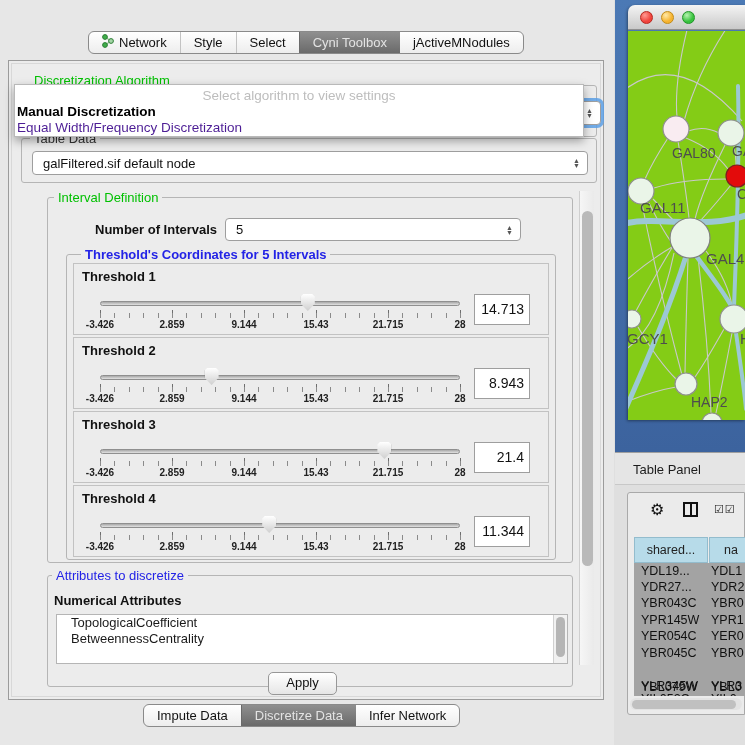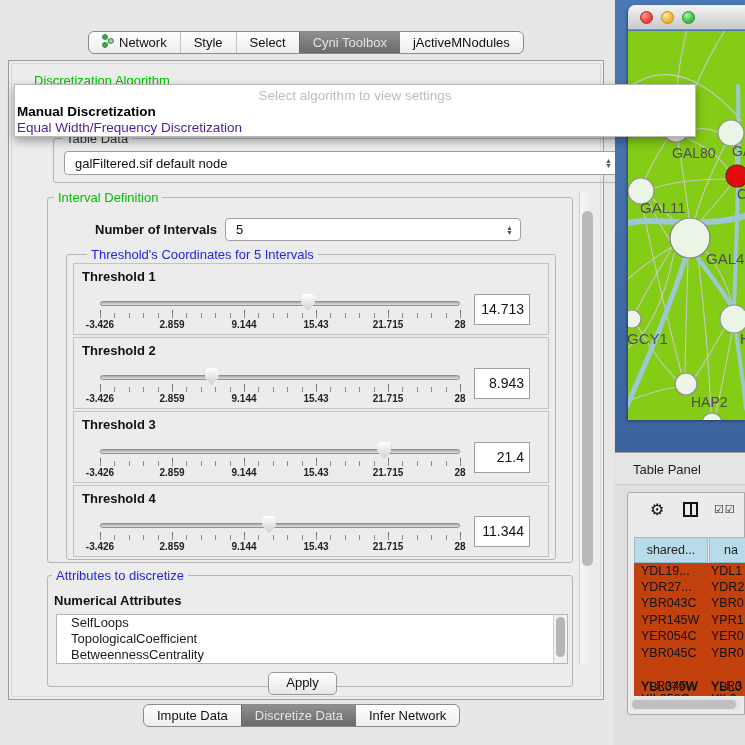--- a/index.html
+++ b/index.html
@@ -40,21 +40,21 @@
   .gt-dark  { color:#333; }
 
   .combo { position:absolute; background:#fff; border:1px solid #9e9e9e; border-radius:4px;
     font-size:13px; color:#111; display:flex; align-items:center; padding-left:10px; }
   .stepper { position:absolute; right:7px; top:50%; transform:translateY(-50%);
     display:flex; flex-direction:column; line-height:5px; color:#555; font-size:7px; }
 
   
   #algo-combo-hidden { left:22px; top:40px; width:570px; height:24px;
     box-shadow:0 0 0 3px rgba(92,160,230,.85); z-index:3; }
-  #algo-popup { position:absolute; left:5px; top:23px; width:682px; height:53px; background:#fff;
+  #algo-popup { position:absolute; left:5px; top:23px; width:570px; height:53px; background:#fff;
     border:1px solid #b9b9b9; box-shadow:0 4px 9px rgba(0,0,0,.35); z-index:10; font-size:13.5px; }
   #algo-popup .hint { position:absolute; left:0; right:0; top:3px; text-align:center; color:#bdbdbd; }
   #algo-popup .opt1 { position:absolute; left:2px; top:19px; font-weight:bold; color:#000; }
   #algo-popup .opt2 { position:absolute; left:2px; top:35px; color:#4c1d95; }
 
   
   .sb-v { background:linear-gradient(to right,#f6f6f6,#eaeaea); border-left:1px solid #cfcfcf; }
   .sb-thumb-v { position:absolute; left:2px; width:11px; border-radius:6px; background:#b9b9b9; }
 
   
@@ -111,21 +111,21 @@
   #tb-toolbar { position:absolute; left:0; top:0; width:118px; height:36px; }
   #gear { position:absolute; left:22px; top:7px; font-size:16px; color:#111; }
   #cols-ico { position:absolute; left:55px; top:9px; width:15px; height:15px; border:2px solid #111; }
   #cols-ico::after { content:""; position:absolute; left:5px; top:0; bottom:0; width:2px; background:#111; }
   #checks { position:absolute; left:86px; top:10px; font-size:11px; letter-spacing:1px; color:#111; }
   .hdr-cell { position:absolute; top:44px; height:26px; background:#b7dbe9;
     border:1px solid #93bccd; font-size:12.5px; color:#222; display:flex;
     align-items:center; justify-content:center; overflow:hidden; }
   #hdr-1 { left:6px; width:74px; }
   #hdr-2 { left:81px; width:60px; justify-content:flex-start; padding-left:14px; }
-  #tb-rows { position:absolute; left:6px; top:70px; width:112px; height:133px; background:#c2410c; overflow:hidden; }
+  #tb-rows { position:absolute; left:6px; top:70px; width:112px; height:133px; background:#a3a3a3; overflow:hidden; }
   .tr { position:absolute; left:0; width:112px; height:16.4px; font-size:12.5px; color:#111; }
   .tr .c1 { position:absolute; left:7px; }
   .tr .c2 { position:absolute; left:77px; }
   #tb-hscroll { position:absolute; left:2px; top:205px; width:112px; height:12px; background:#e3e3e3; border-radius:6px; }
   #tb-hscroll .th { position:absolute; left:2px; top:1.5px; width:104px; height:9px; border-radius:5px; background:#c0c0c0; }
 
   svg text { font-family:"Liberation Sans", sans-serif; }
 </style>
 </head>
 <body>
@@ -169,21 +169,21 @@
     <div class="combo" id="algo-combo-hidden">
       <span class="stepper">▲<br>▼</span>
     </div>
 
     <div id="algo-popup">
       <div class="hint">Select algorithm to view settings</div>
       <div class="opt1">Manual Discretization</div>
       <div class="opt2">Equal Width/Frequency Discretization</div>
     </div>
 
-    <div class="groupbox" style="left:12px; top:77px; width:576px; height:45px;margin-left:32px;">
+    <div class="groupbox" style="left:12px; top:77px; width:576px; height:45px;">
       <span class="gb-title gt-dark">Table Data</span>
       <div class="combo" style="left:10px; top:12px; width:556px; height:24px;">
         <span>galFiltered.sif default node</span>
         <span class="stepper">▲<br>▼</span>
       </div>
     </div>
 
     <div class="sb-v abs" style="left:570px; top:130px; width:15px; height:474px;">
       <div class="sb-thumb-v" style="top:20px; height:355px;"></div>
     </div>
@@ -191,21 +191,21 @@
     <div class="groupbox" style="left:38px; top:136px; width:526px; height:366px;">
       <span class="gb-title gt-green" style="left:6px;">Interval Definition</span>
 
       <span class="abs" style="left:47px; top:24px; font-weight:bold; font-size:13px; color:#111;">Number of Intervals</span>
       <div class="combo" style="left:177px; top:20px; width:296px; height:23px;">
         <span>5</span>
         <span class="stepper">▲<br>▼</span>
       </div>
 
       <div class="groupbox" style="left:18px; top:56px; width:490px; height:306px;">
-        <span class="gb-title gt-blue" style="left:20px;">Threshold's Coordinates for 5 Intervals</span>
+        <span class="gb-title gt-blue" style="left:14px;font-weight:bold;">Threshold's Coordinates for 5 Intervals</span>
 
         <div class="thr-box" style="top:8px;">
           <span class="thr-label">Threshold 1</span>
           <div class="track"></div>
           <div class="thumb" style="left: 226.8px;"></div>
           <div class="ticks-major"></div>
           <div class="ticks-minor"></div>
           <span class="tl" style="left:26px">-3.426</span>
           <span class="tl" style="left:98px">2.859</span>
           <span class="tl" style="left:170px">9.144</span>
@@ -259,21 +259,20 @@
           <span class="tl" style="left:386px">28</span>
           <div class="val-box">11.344</div>
         </div>
       </div>
     </div>
 
     <div class="groupbox" style="left:38px; top:514px; width:526px; height:112px;">
       <span class="gb-title gt-blue" style="left:4px;">Attributes to discretize</span>
       <span class="abs" style="left:6px; top:17px; font-weight:bold; font-size:13px; color:#111;">Numerical Attributes</span>
       <div id="attr-list">
-        <div class="li">SelfLoops</div>
         <div class="li">TopologicalCoefficient</div>
         <div class="li">BetweennessCentrality</div>
         <div class="sb">
             <div class="th"></div>
           </div>
       </div>
     </div>
 
     <div id="apply-btn">Apply</div>
   </div>

